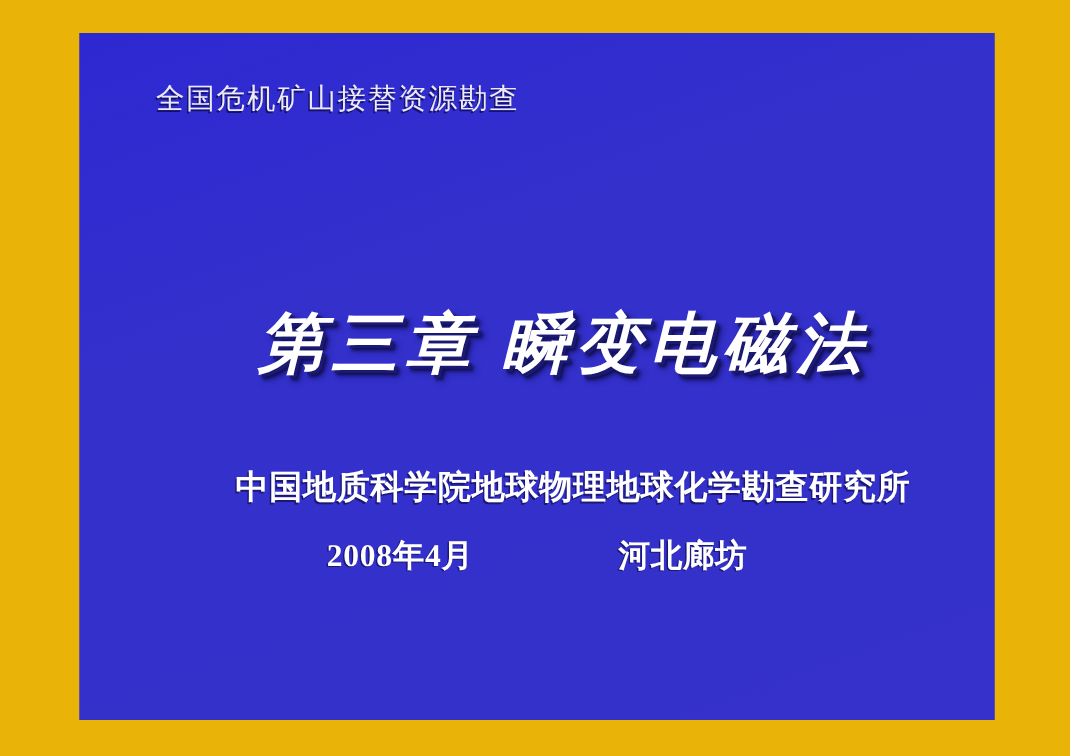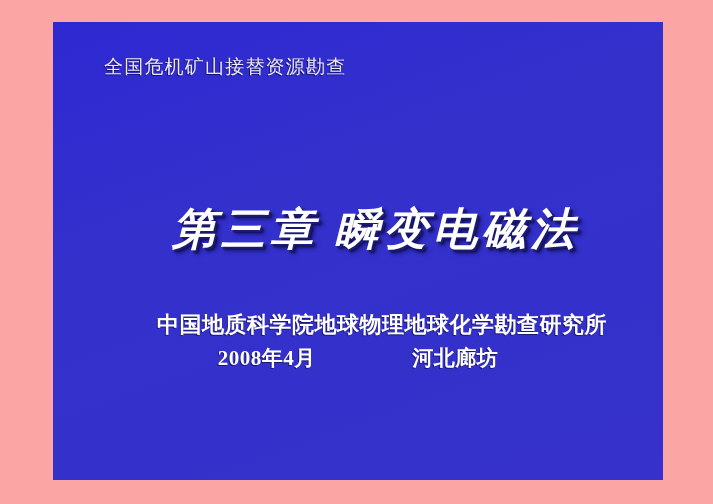--- a/index.html
+++ b/index.html
@@ -12,21 +12,21 @@
     width: 713px;
     height: 504px;
     overflow: hidden;
     font-family: "Liberation Serif", "DejaVu Serif", serif;
   }
 
   #slide-root {
     position: relative;
     width: 713px;
     height: 504px;
-    background: #fca5a5;
+    background: #eab308;
   }
 
   
   #slide-canvas {
     position: absolute;
     left: 53px;
     top: 22px;
     width: 610px;
     height: 458px;
     background: #3330cc;
@@ -86,21 +86,21 @@
     font-size: 22px;
     font-weight: 700;
     line-height: 34px;
     letter-spacing: 0.5px;
     color: #ffffff;
     text-shadow: -1px 1px 0 rgba(16, 14, 78, 0.7);
     white-space: nowrap;
     padding-left: 48px;
   }
   .dateplace-line {
-    margin-top: 0;
+    margin-top: 12px;
     font-family: "Liberation Serif", "DejaVu Serif", serif;
     font-size: 21px;
     font-weight: 700;
     line-height: 32px;
     color: #ffffff;
     text-shadow: -1px 1px 0 rgba(16, 14, 78, 0.7);
     white-space: nowrap;
   }
   .dateplace-line .date-text { letter-spacing: 0.5px; }
   .dateplace-line .gap { display: inline-block; width: 86px; }

